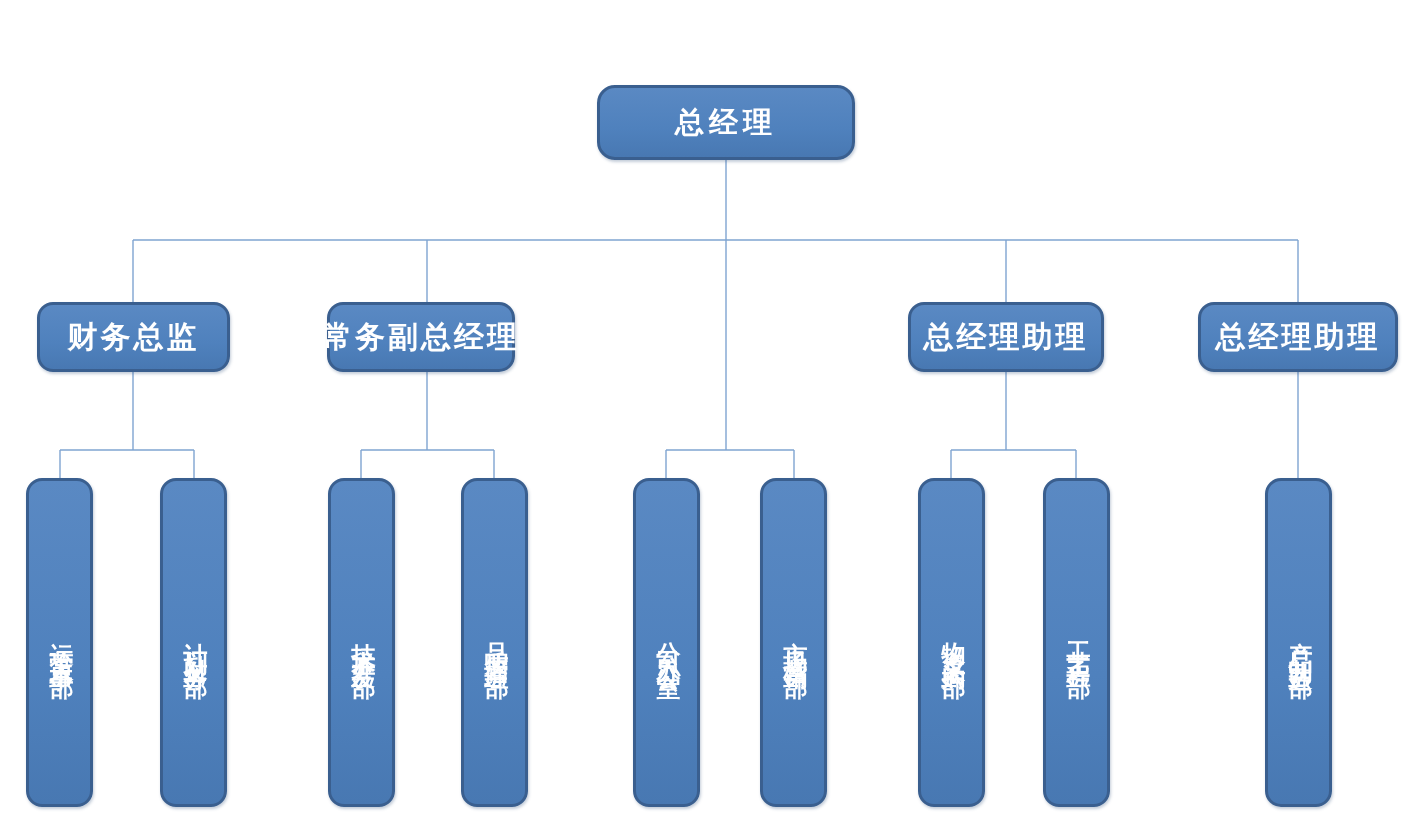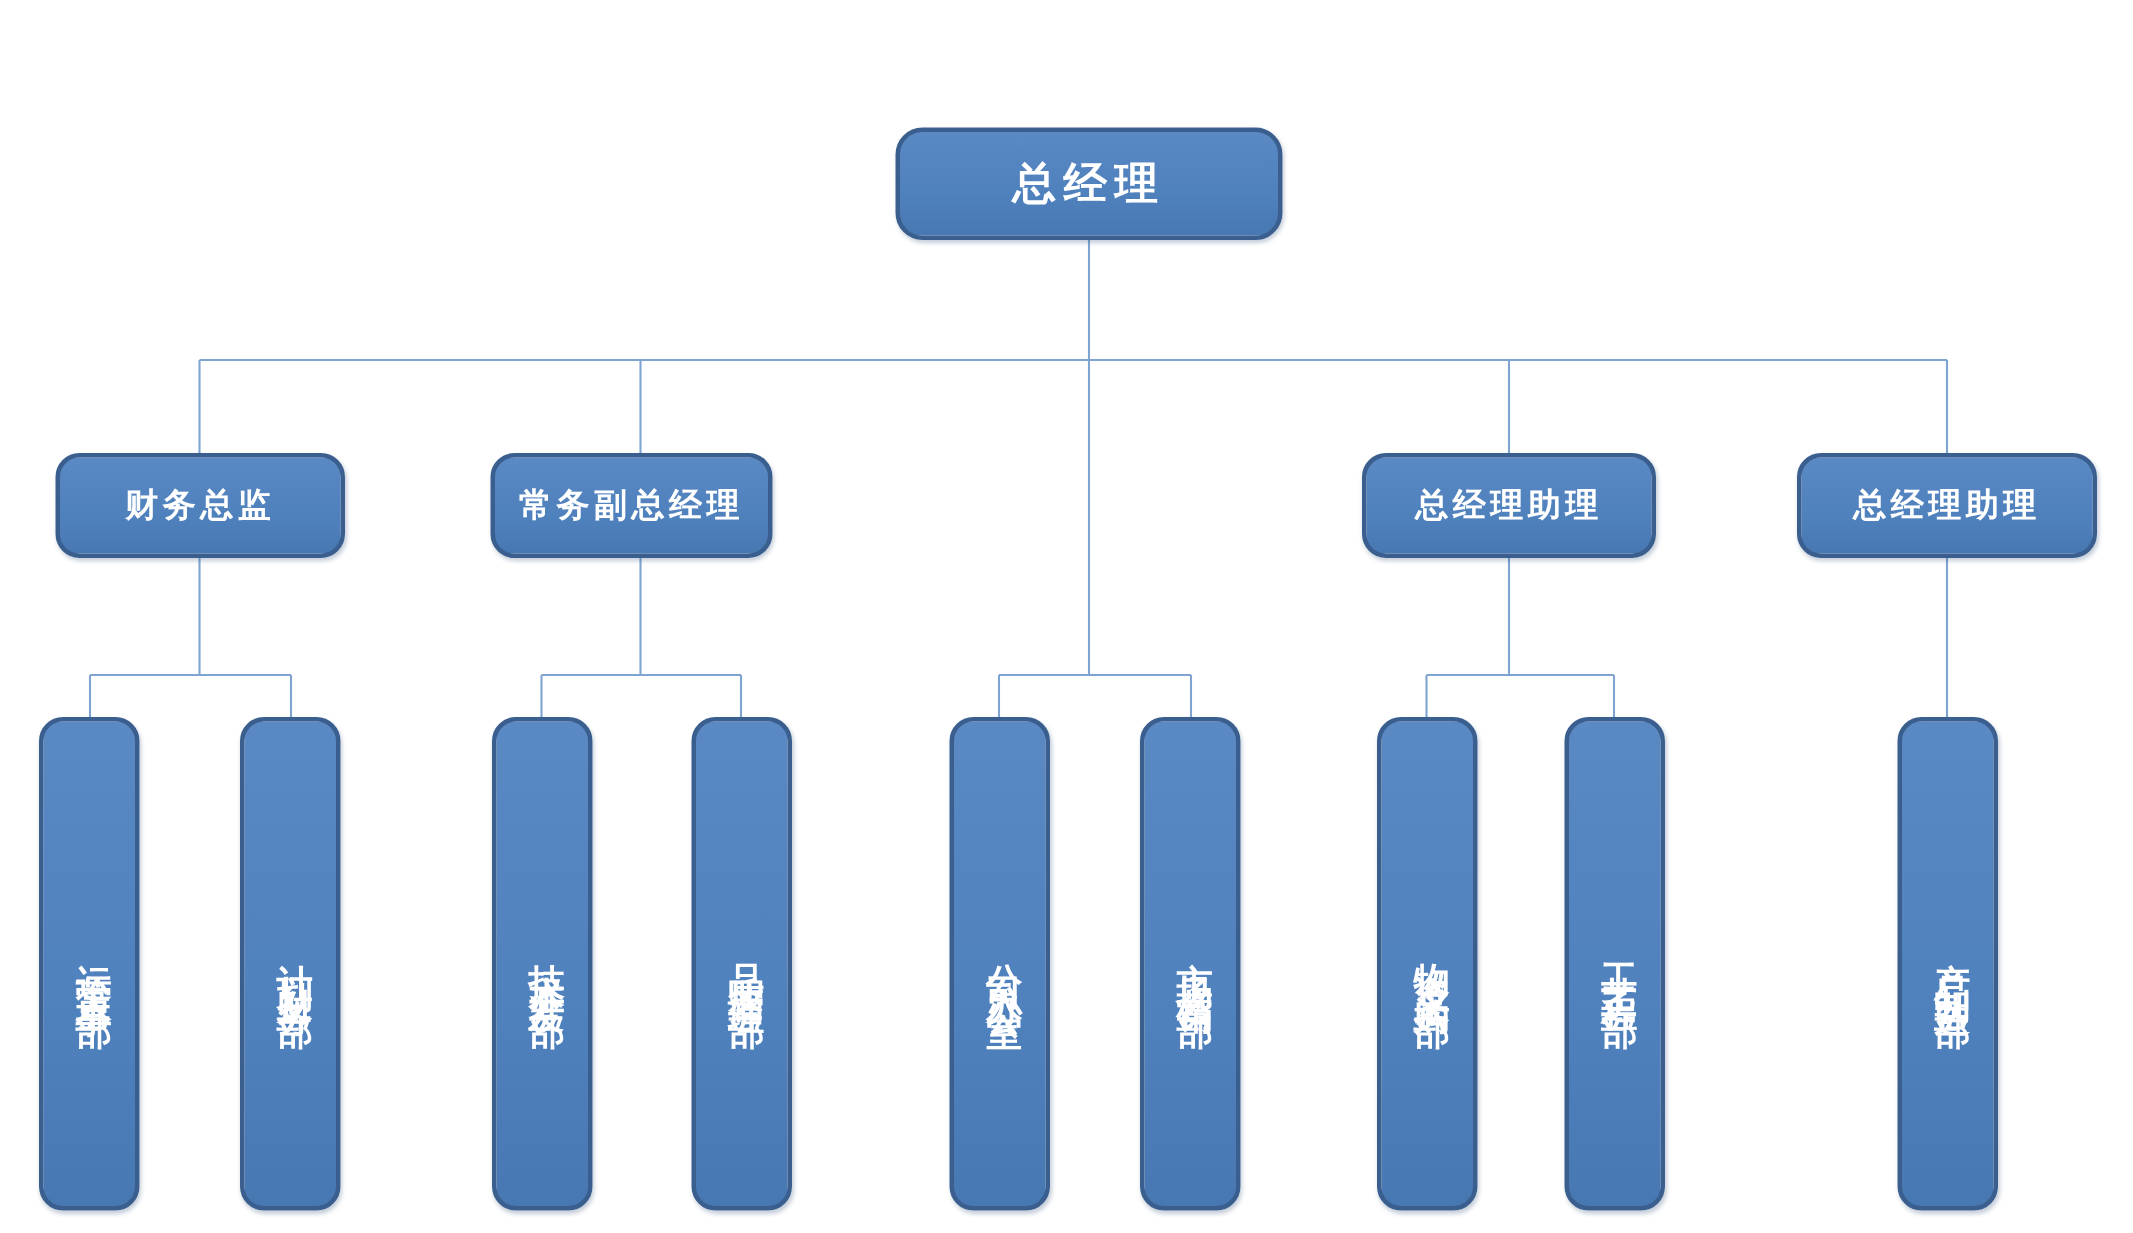--- a/index.html
+++ b/index.html
@@ -14,21 +14,21 @@
     position:absolute; box-sizing:border-box;
     background:linear-gradient(180deg,var(--box-fill-top,#5A89C3) 0%,var(--box-fill,#4F81BD) 60%,#4878B2 100%);
     border:3px solid var(--box-border,#3A5F8F);
     border-radius:16px;
     display:flex; align-items:center; justify-content:center;
     color:var(--text,#ffffff); font-weight:bold;
     box-shadow:1px 2px 3px rgba(60,90,130,0.30);
     cursor:default;
   }
   .lvl1 { left:597px; top:85px; width:258px; height:75px; font-size:29px; letter-spacing:5px; border-radius:18px; }
-  .lvl2 { top:302px; height:70px; font-size:22px; letter-spacing:3px;justify-content:center; }
+  .lvl2 { top:302px; height:70px; font-size:30px; letter-spacing:3px;justify-content:center; }
   .dept { top:478px; width:67px; height:329px; font-size:24px; }
   .dept .lbl { writing-mode:vertical-rl; text-orientation:upright; letter-spacing:8px; line-height:1; }
   .lbl { white-space:nowrap; }
 </style>
 </head>
 <body>
 
 <div class="canvas">
 
   <svg class="connectors" viewBox="0 0 1422 822" aria-hidden="true">

